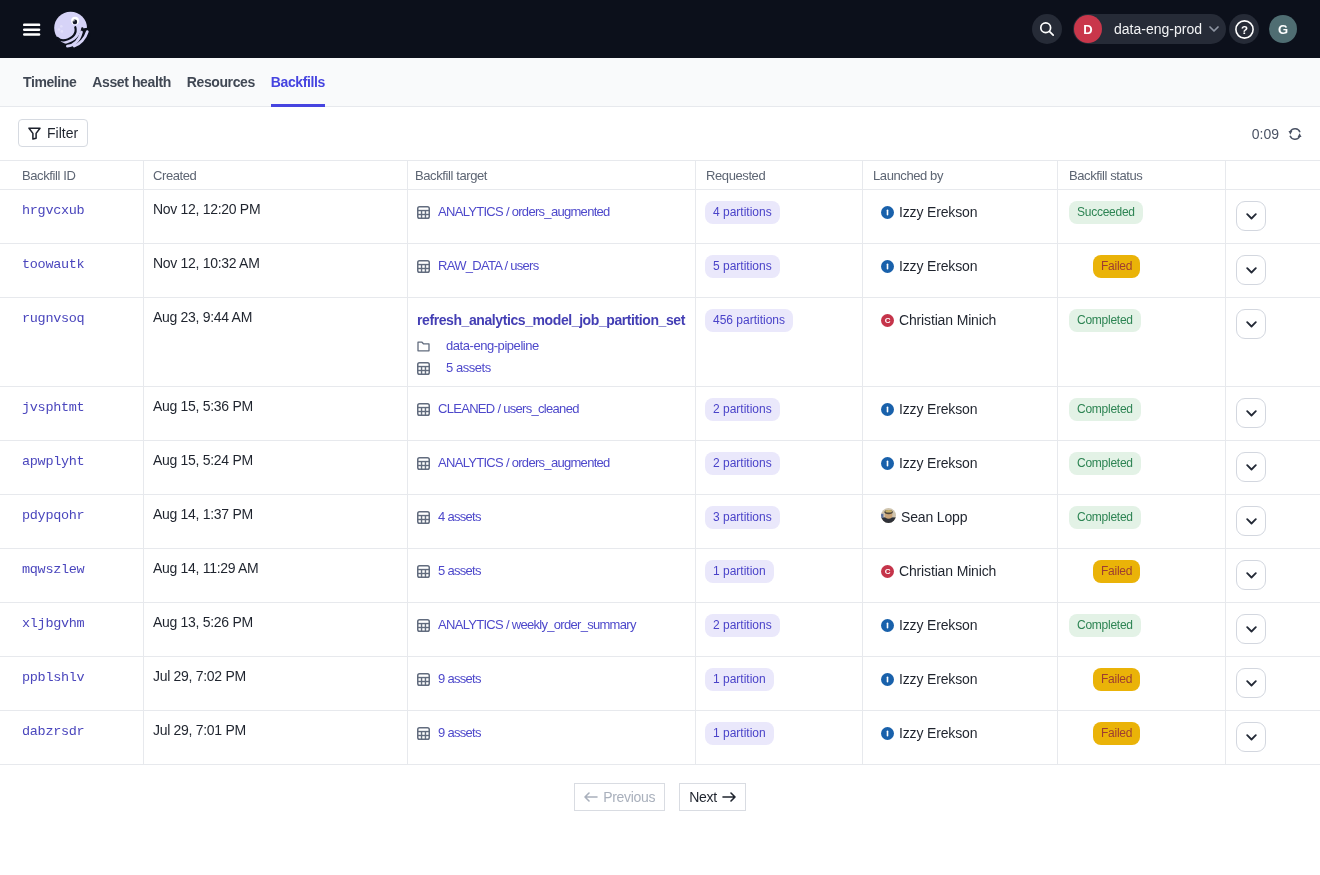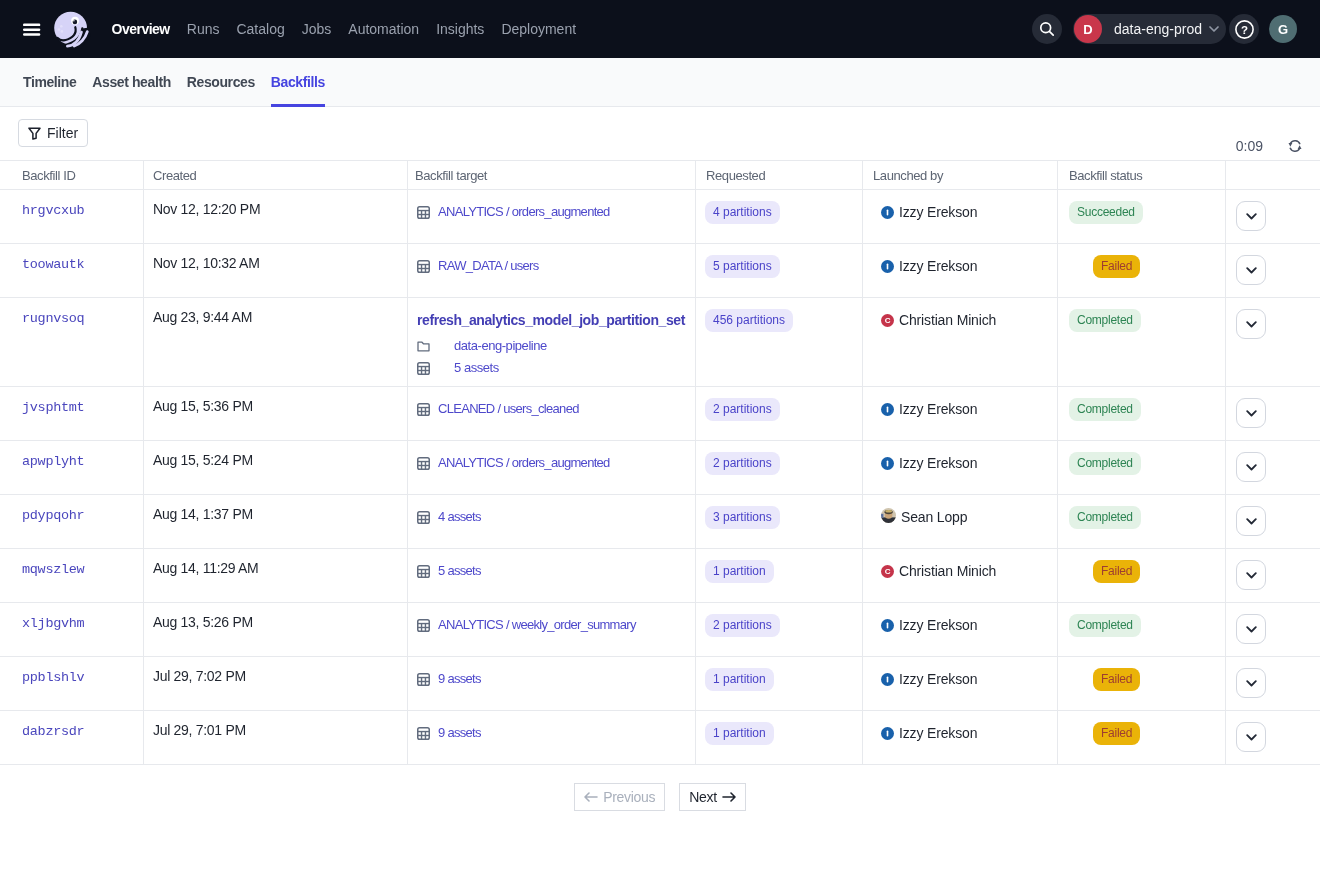--- a/index.html
+++ b/index.html
@@ -17,34 +17,34 @@
 .pill .d { width:28px; height:28px; margin-left:1px; border-radius:50%; background:#c9374b; color:#fff; font-size:13px; font-weight:700; display:flex; align-items:center; justify-content:center; }
 .pill .env { color:#f2f3f5; font-size:14px; margin-left:12px; }
 .pill .chev { margin-left:7px; margin-right:7px; }
 .gavatar { position:absolute; left:1269px; top:15px; width:28px; height:28px; border-radius:50%; background:#4f6d72; color:#fff; font-size:13px; font-weight:600; display:flex; align-items:center; justify-content:center; }
 .tabs { position:relative; height:49px; background:#f9fafb; border-bottom:1px solid #e7e9ed; display:flex; align-items:center; padding-left:15px; }
 .tab { position:relative; height:48px; display:flex; align-items:center; padding:0 8px; font-size:14px; font-weight:700; color:#414854; text-decoration:none; letter-spacing:-0.4px; }
 .tab.active { color:#4644e0; }
 .tab.active::after { content:""; position:absolute; left:8px; right:8px; bottom:-1px; height:3px; background:#4644e0; }
 .toolbar { position:relative; height:53px; background:#fff; }
 .filterbtn { position:absolute; left:18px; top:12px; height:28px; display:flex; align-items:center; gap:6px; padding:0 9px; border:1px solid #d6dae1; border-radius:4px; background:#fff; font-size:14px; color:#1f242e; font-weight:500; }
-.timer { position:absolute; right:17px; top:12px; height:53px; display:flex; align-items:center; gap:24px; }
+.timer { position:absolute; right:17px; top:0; height:53px; display:flex; align-items:center; gap:8px; }
 .timer .t { font-size:14px; color:#4b5365; }
 table { border-collapse:separate; border-spacing:0; table-layout:fixed; width:1320px; }
 th { height:30px; border-top:1px solid #e7e9ed; border-bottom:1px solid #e7e9ed; font-weight:400; font-size:13px; color:#5d6573; text-align:left; padding:0 0 0 9px; vertical-align:middle; letter-spacing:-0.4px; }
 td { height:54px; border-bottom:1px solid #e7e9ed; vertical-align:top; padding:11px 4px 0 9px; font-size:14px; color:#1f242e; letter-spacing:-0.3px; }
 th.c1, td.c1 { padding-left:22px; }
 th.c3 { padding-left:7px; } td.c4, th.c4 { } th.c4 { padding-left:10px; } td.c5 { padding-left:18px; } th.c5 { padding-left:10px; } td.c6 { padding-left:11px; } th.c6 { padding-left:11px; } td.c7 { padding-left:10px; } 
 th:not(.c1), td:not(.c1) { border-left:1px solid #e7e9ed; }
 tr.tall td { height:89px; }
 .mono { font-family:"Liberation Mono", monospace; font-size:13.5px; color:#4a46bd; text-decoration:none; display:inline-block; line-height:22px; margin-top:-1px; }
 .tgt { display:flex; align-items:center; gap:8px; line-height:22px; }
 .tgt a { color:#4e49cb; text-decoration:none; font-size:13px; letter-spacing:-0.7px; }
 .job { font-weight:700; color:#433eb4; font-size:14px; letter-spacing:-0.41px; line-height:22px; }
-.sub { display:flex; align-items:center; gap:24px; margin-top:0; line-height:22px; }
+.sub { display:flex; align-items:center; gap:16px; margin-top:0; line-height:22px; }
 .sub a { color:#4e49cb; text-decoration:none; font-size:13px; letter-spacing:-0.45px; }
 .sub.first { margin-top:4px; }
 .sub + .sub { margin-top:0; }
 .tag { display:inline-block; height:23px; line-height:23px; padding:0 8px; border-radius:8px; background:#eae8fb; color:#4a43c9; font-size:12px; letter-spacing:0; }
 .tag.green { background:#e3f2e6; color:#2d8453; letter-spacing:-0.25px; }
 .tag.red { background:#eab308; color:#9e3d30; letter-spacing:-0.25px;margin-left:24px; }
 .who { display:flex; align-items:center; gap:5px; line-height:22px; letter-spacing:-0.15px; }
 .rowbtn { width:30px; height:30px; border:1px solid #d3d7df; border-radius:9px; background:#fff; display:flex; align-items:center; justify-content:center; }
 .pager { display:flex; justify-content:center; gap:14px; margin-top:18px; }
 .pbtn { height:28px; display:flex; align-items:center; gap:5px; padding:0 9px; border:1px solid #d9dce2; border-radius:0; background:#fff; font-size:14px; color:#1f242e; letter-spacing:-0.3px; }
@@ -65,29 +65,20 @@
     <path d="M34.3 20.4 C33.5 27.3,29.2 33.6,18.2 36.8" stroke="#0c101b" stroke-width="2.2" fill="none" stroke-linecap="round"></path>
     <path d="M19.4 38.2 C25.5 37.7,30.9 33.2,33.4 24.2" stroke="#d6d3f7" stroke-width="2.8" fill="none" stroke-linecap="round"></path>
     <path d="M26.3 38.0 C31.8 36.3,37.3 30.5,39.3 23.6" stroke="#d6d3f7" stroke-width="2.8" fill="none" stroke-linecap="round"></path>
     <circle cx="27.05" cy="12.7" r="3.9" fill="#fff"></circle>
     <circle cx="26.9" cy="13.9" r="2.3" fill="#141827"></circle>
     <circle cx="25.85" cy="12.8" r="0.75" fill="#fff"></circle>
     <circle cx="13.3" cy="18.2" r="1.3" fill="#e2dffa"></circle>
     <circle cx="10.9" cy="21.5" r="1.3" fill="#e2dffa"></circle>
     <circle cx="13.9" cy="23.4" r="1.3" fill="#e2dffa"></circle>
   </svg>
-  <div class="nav">
-    <a class="active">Overview</a>
-      <a>Runs</a>
-      <a>Catalog</a>
-      <a>Jobs</a>
-      <a>Automation</a>
-      <a>Insights</a>
-      <a>Deployment</a>
-  </div>
   <div class="circle-btn search">
       <svg width="16" height="16" viewBox="0 0 16 16">
         <circle cx="6.7" cy="6.7" r="4.9" stroke="#fff" stroke-width="1.7" fill="none"></circle>
         <line x1="10.4" y1="10.4" x2="14.2" y2="14.2" stroke="#fff" stroke-width="1.7" stroke-linecap="round"></line>
       </svg>
     </div>
   <div class="pill">
     <div class="d">D</div>
     <div class="env">data-eng-prod</div>
     <svg class="chev" width="10" height="6" viewBox="0 0 10 6">

